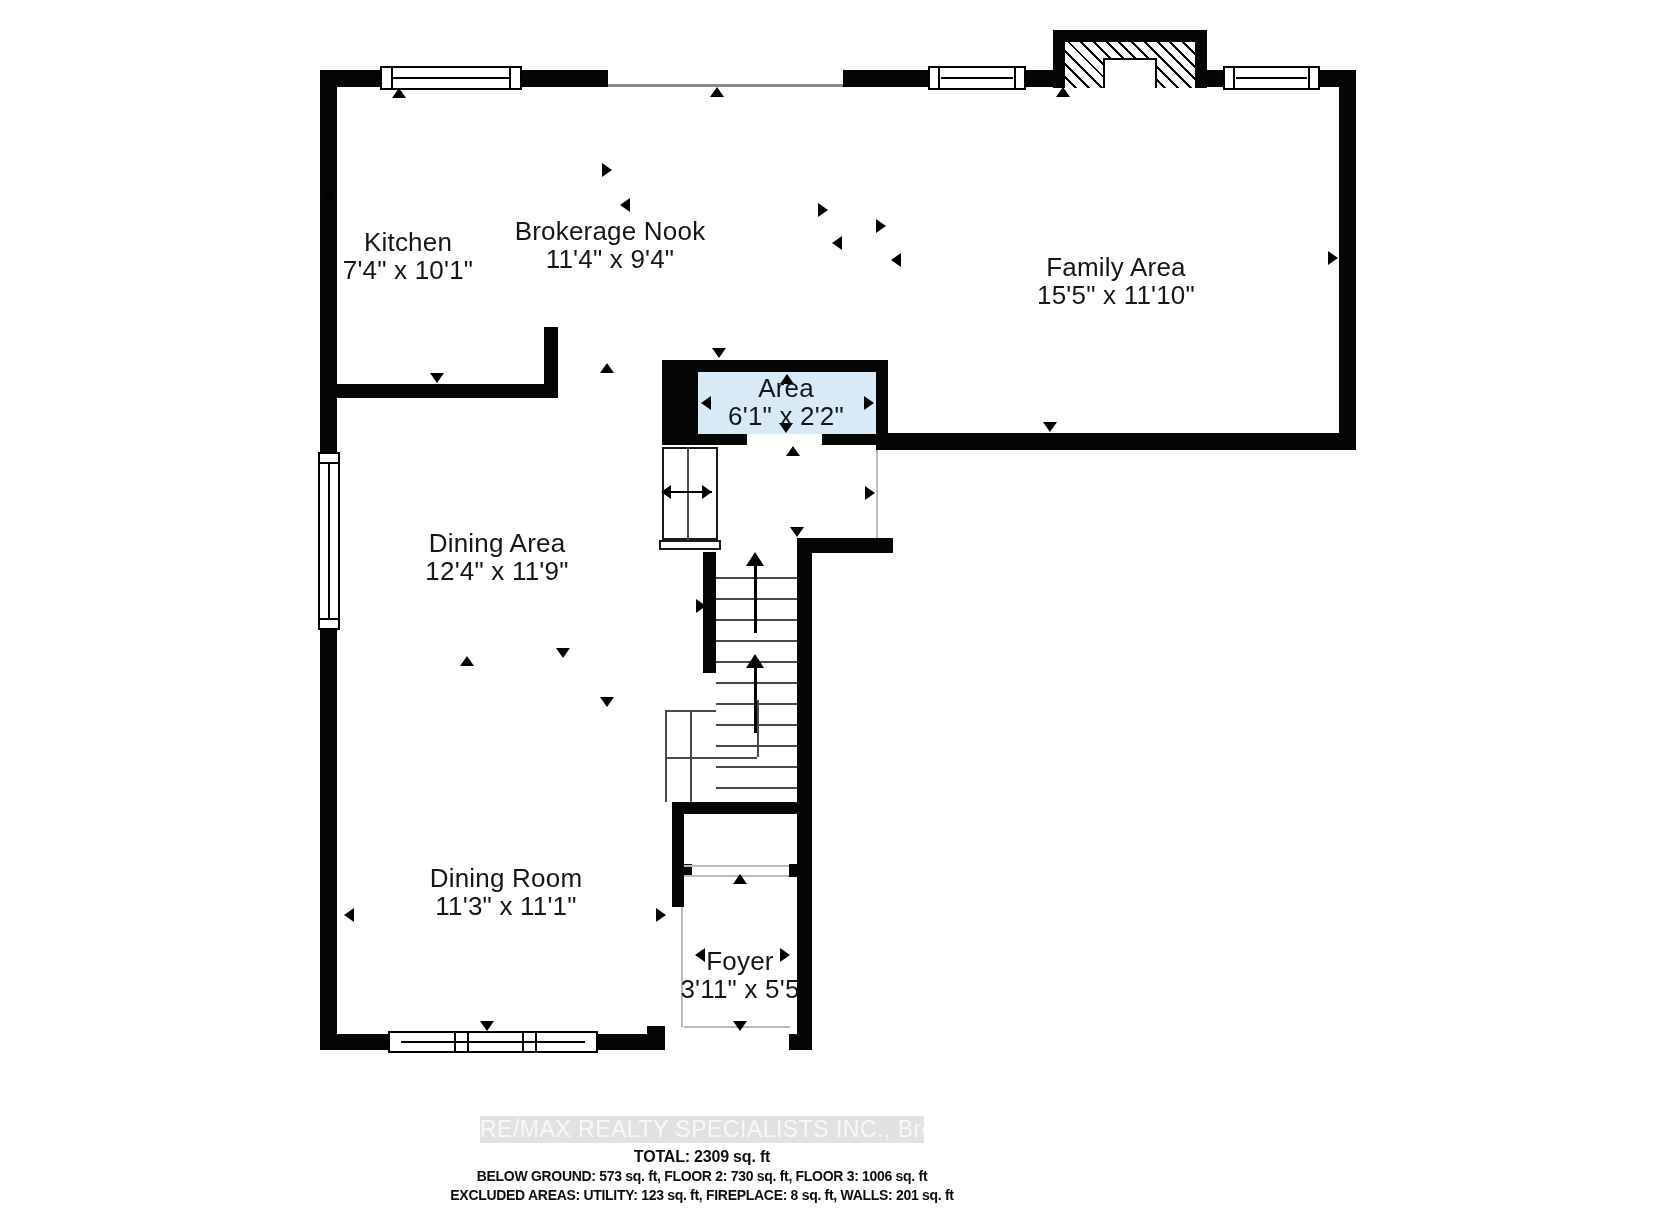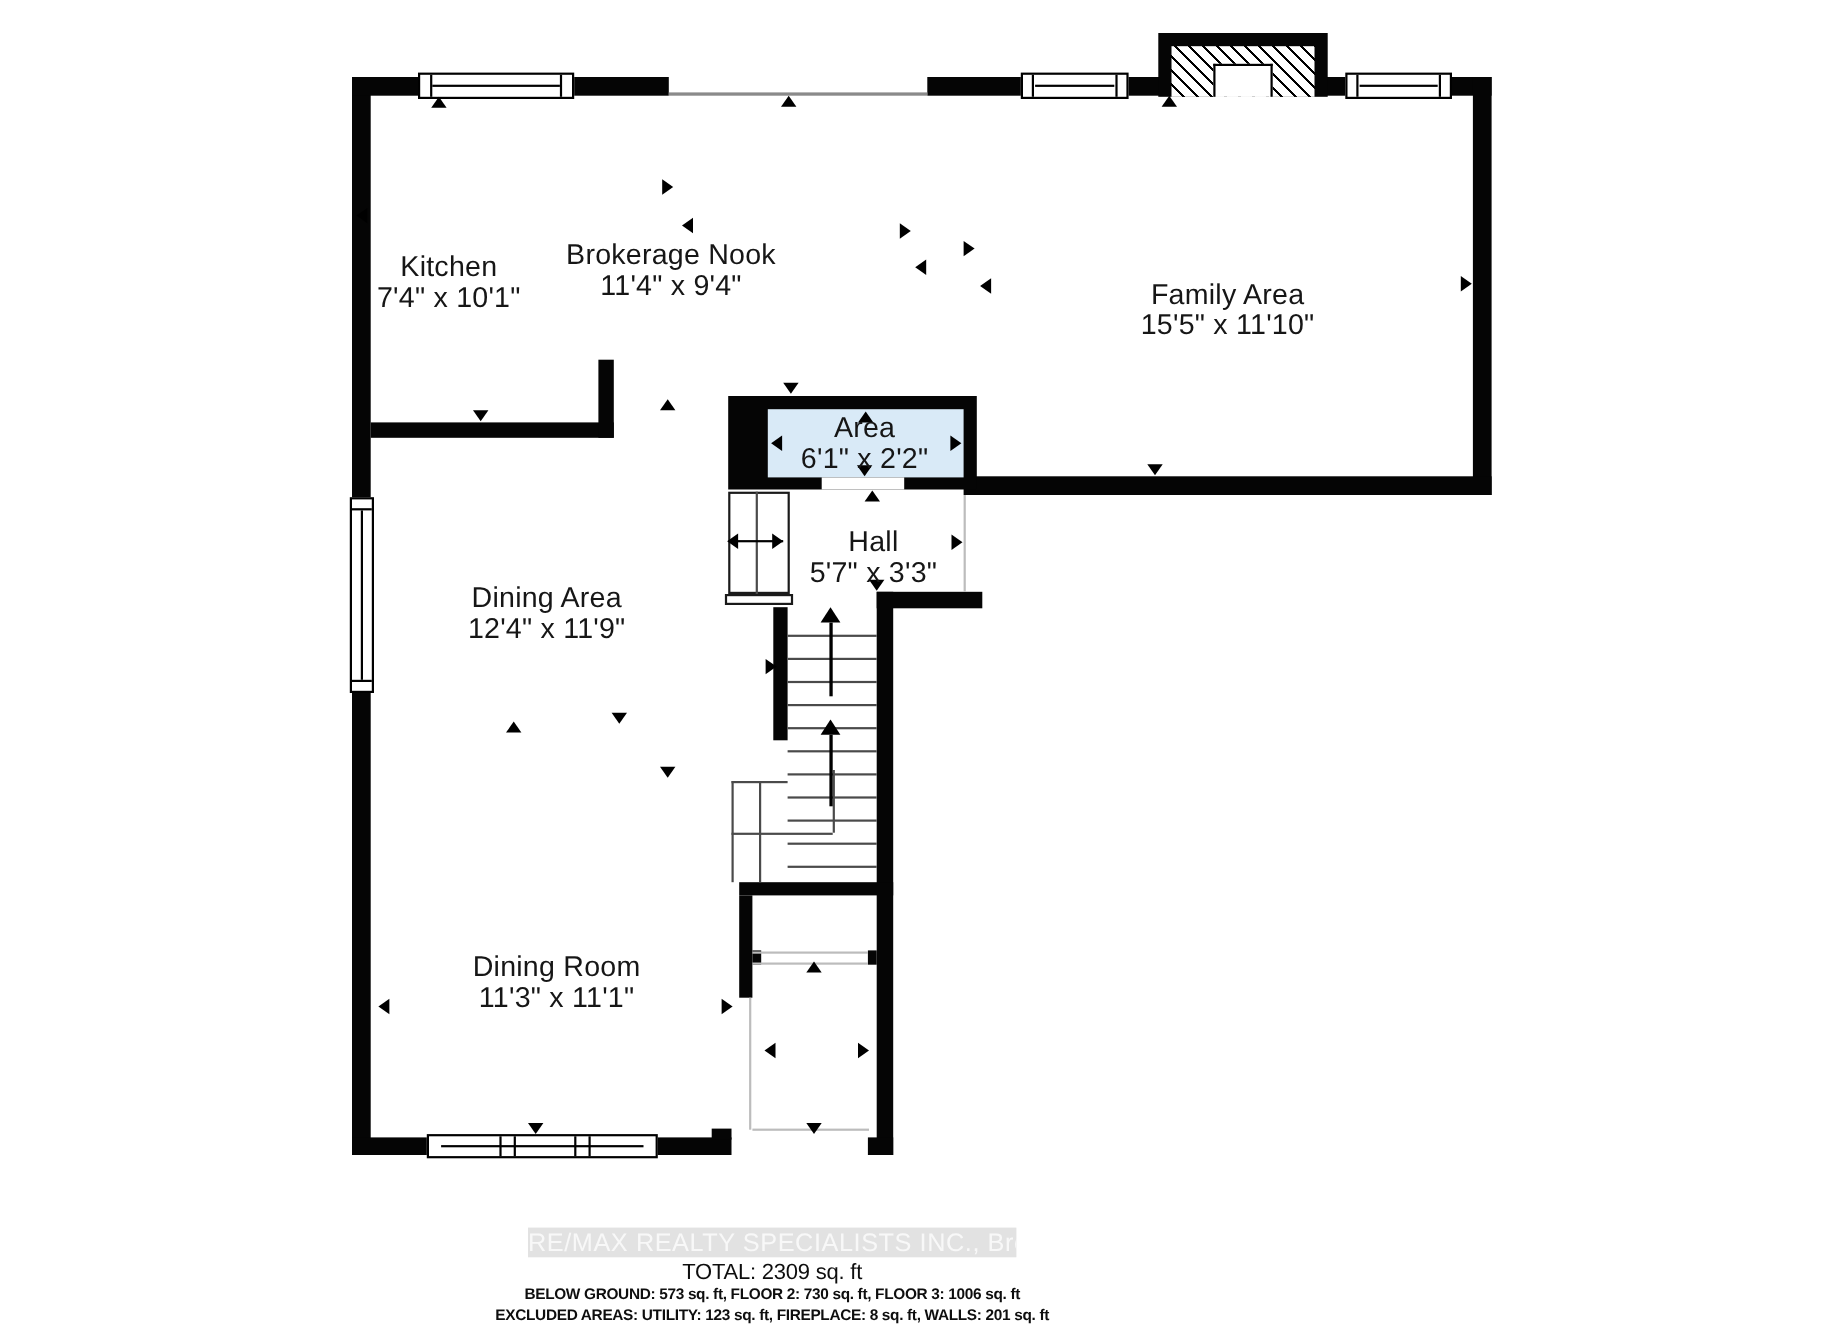--- a/index.html
+++ b/index.html
@@ -31,21 +31,21 @@
   .d-left  { border-top:7px solid transparent; border-bottom:7px solid transparent; border-right:10px solid #000; }
   .d-right { border-top:7px solid transparent; border-bottom:7px solid transparent; border-left:10px solid #000; }
   .s-up { position:absolute; width:0; height:0; border-left:9px solid transparent; border-right:9px solid transparent; border-bottom:14px solid #000; }
   .room-label { position:absolute; width:340px; margin-left:-170px; text-align:center; color:#161616; font-size:26px; line-height:28px; letter-spacing:0.2px; }
   .watermark {
     position:absolute; left:480px; top:1116px; width:444px; height:27px;
     background:#e2e2e2; color:#f8f8f8; font-size:23px; line-height:27px;
     text-align:center; white-space:nowrap; overflow:hidden; letter-spacing:0.5px;
   }
   .footer { position:absolute; left:352px; top:1147px; width:700px; text-align:center; color:#0e0e0e; }
-  .footer .total { font-size:20px; font-weight:normal; line-height:20px; letter-spacing:-0.2px; }
+  .footer .total { font-size:16px; font-weight:bold; line-height:20px; letter-spacing:-0.2px; }
   .footer .sub { font-size:14px; font-weight:bold; line-height:19px; letter-spacing:-0.3px; }
 </style>
 </head>
 <body>
 
 <div class="abs" style="left:0;top:0;width:1680px;height:1008px;">
 
   <div class="w" style="left:320px;top:70px;width:17px;height:980px;"></div>
   <div class="w" style="left:320px;top:70px;width:288px;height:17px;"></div>
   <div class="w" style="left:843px;top:70px;width:212px;height:17px;"></div>
@@ -179,31 +179,31 @@
     <div>11'4" x 9'4"</div>
   </div>
   <div class="room-label" style="left:1116px;top:253px;">
     <div>Family Area</div>
     <div>15'5" x 11'10"</div>
   </div>
   <div class="room-label" style="left:786px;top:374px;">
     <div>Area</div>
     <div>6'1" x 2'2"</div>
   </div>
-  <div class="room-label" style="left:794px;top:478px;">
-    <div>Hall</div>
-    <div>5'7" x 3'3"</div>
-  </div>
   <div class="room-label" style="left:497px;top:529px;">
     <div>Dining Area</div>
     <div>12'4" x 11'9"</div>
   </div>
   <div class="room-label" style="left:506px;top:864px;">
     <div>Dining Room</div>
     <div>11'3" x 11'1"</div>
+  </div>
+  <div class="room-label" style="left:740px;top:947px;">
+    <div>Foyer</div>
+    <div>3'11" x 5'5</div>
   </div>
 
   <div class="watermark">RE/MAX REALTY SPECIALISTS INC., Brokerage</div>
 
   <div class="footer">
     <div class="total">TOTAL: 2309 sq. ft</div>
     <div class="sub">BELOW GROUND: 573 sq. ft, FLOOR 2: 730 sq. ft, FLOOR 3: 1006 sq. ft</div>
     <div class="sub">EXCLUDED AREAS: UTILITY: 123 sq. ft, FIREPLACE: 8 sq. ft, WALLS: 201 sq. ft</div>
   </div>
 

